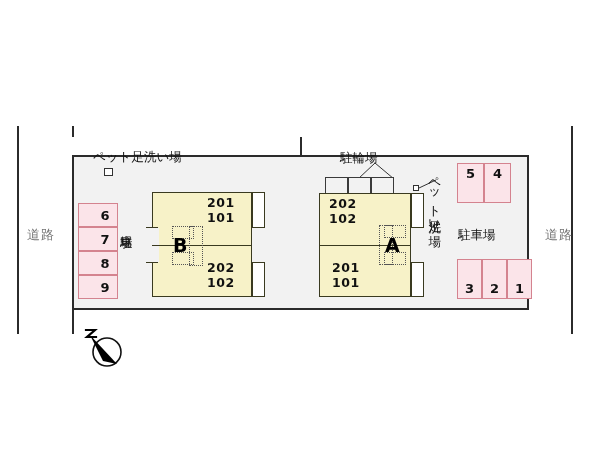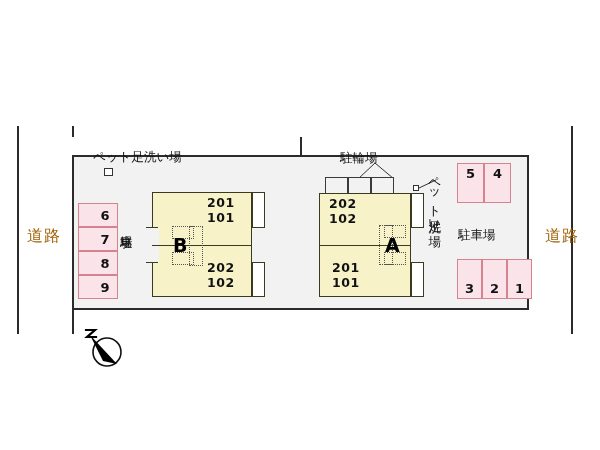--- a/index.html
+++ b/index.html
@@ -25,21 +25,21 @@
   #site-notch{
     position:absolute;
     background:#ffffff;
     border-right:2px solid #2b2b2b;
     border-bottom:2px solid #2b2b2b;
     box-sizing:border-box;
   }
 
   
   .road-label{
-    position:absolute;font-size:16px;color:#a16207;
+    position:absolute;font-size:13px;color:#737373;
     letter-spacing:1px;white-space:nowrap;
   }
 
   
   .stall{
     position:absolute;box-sizing:border-box;
     background:#fbe4e9;border:1px solid #d4838f;
     display:flex;align-items:center;justify-content:center;
   }
   .stall .num{

